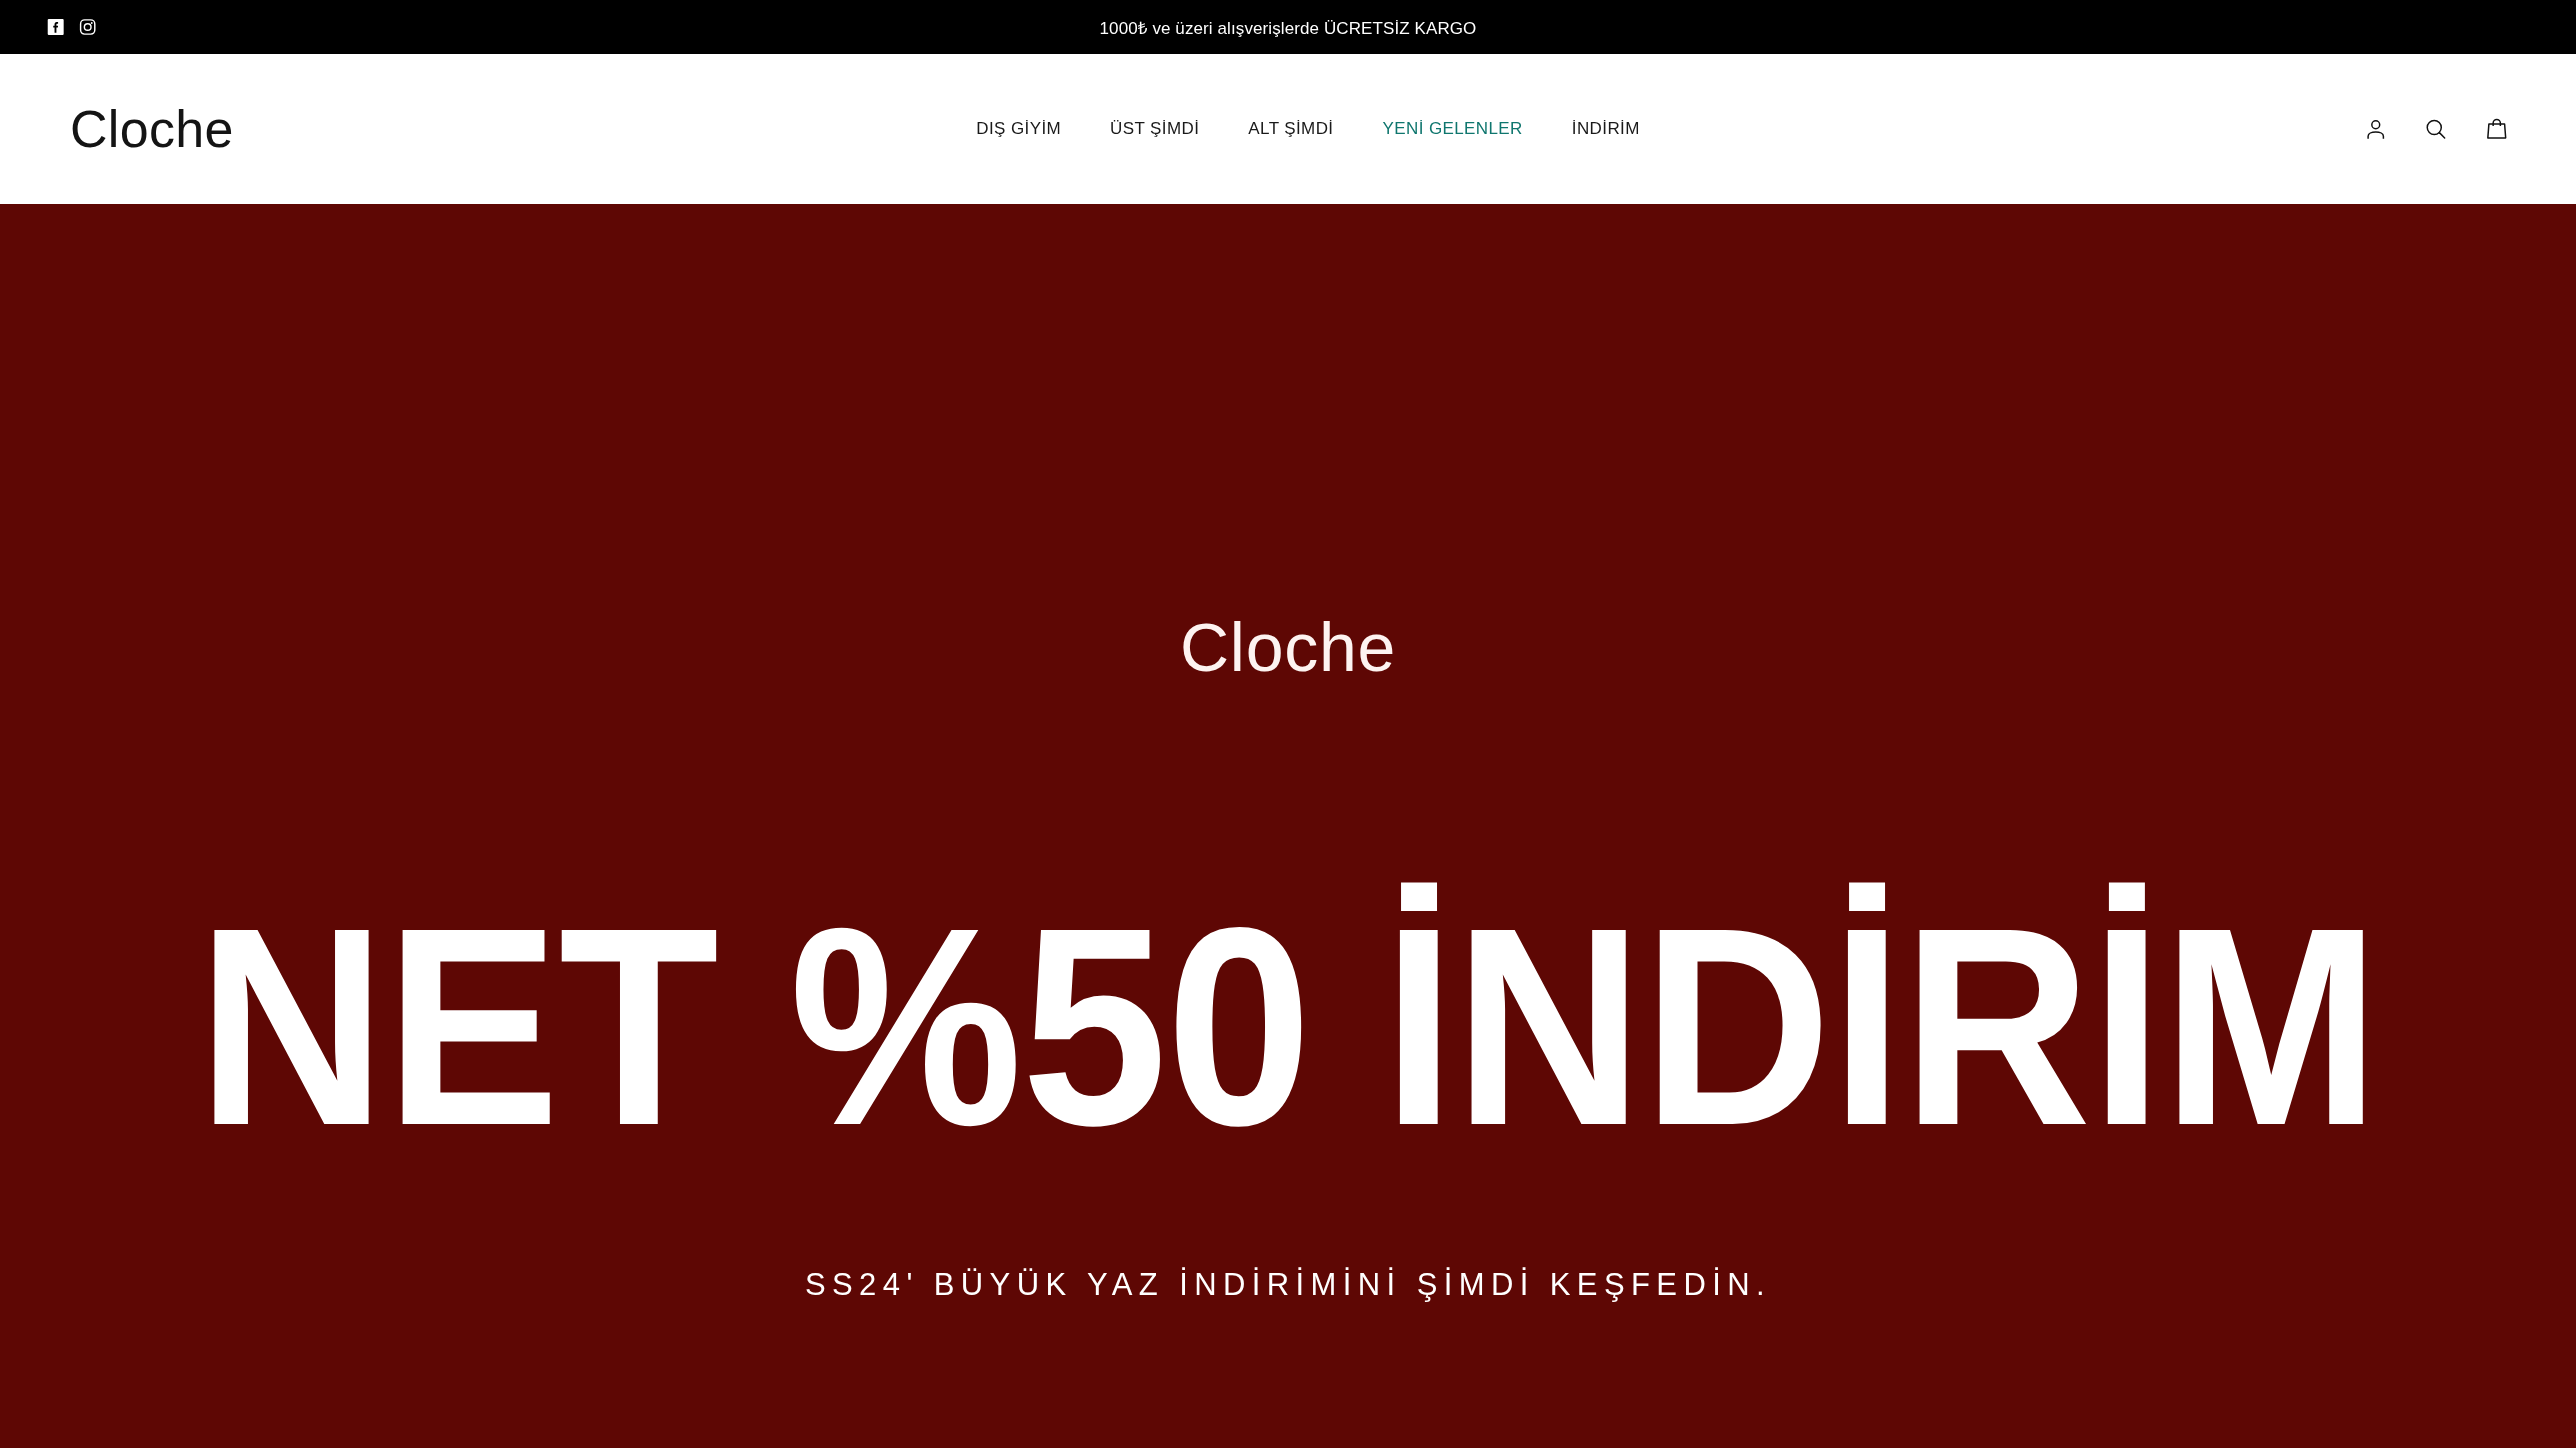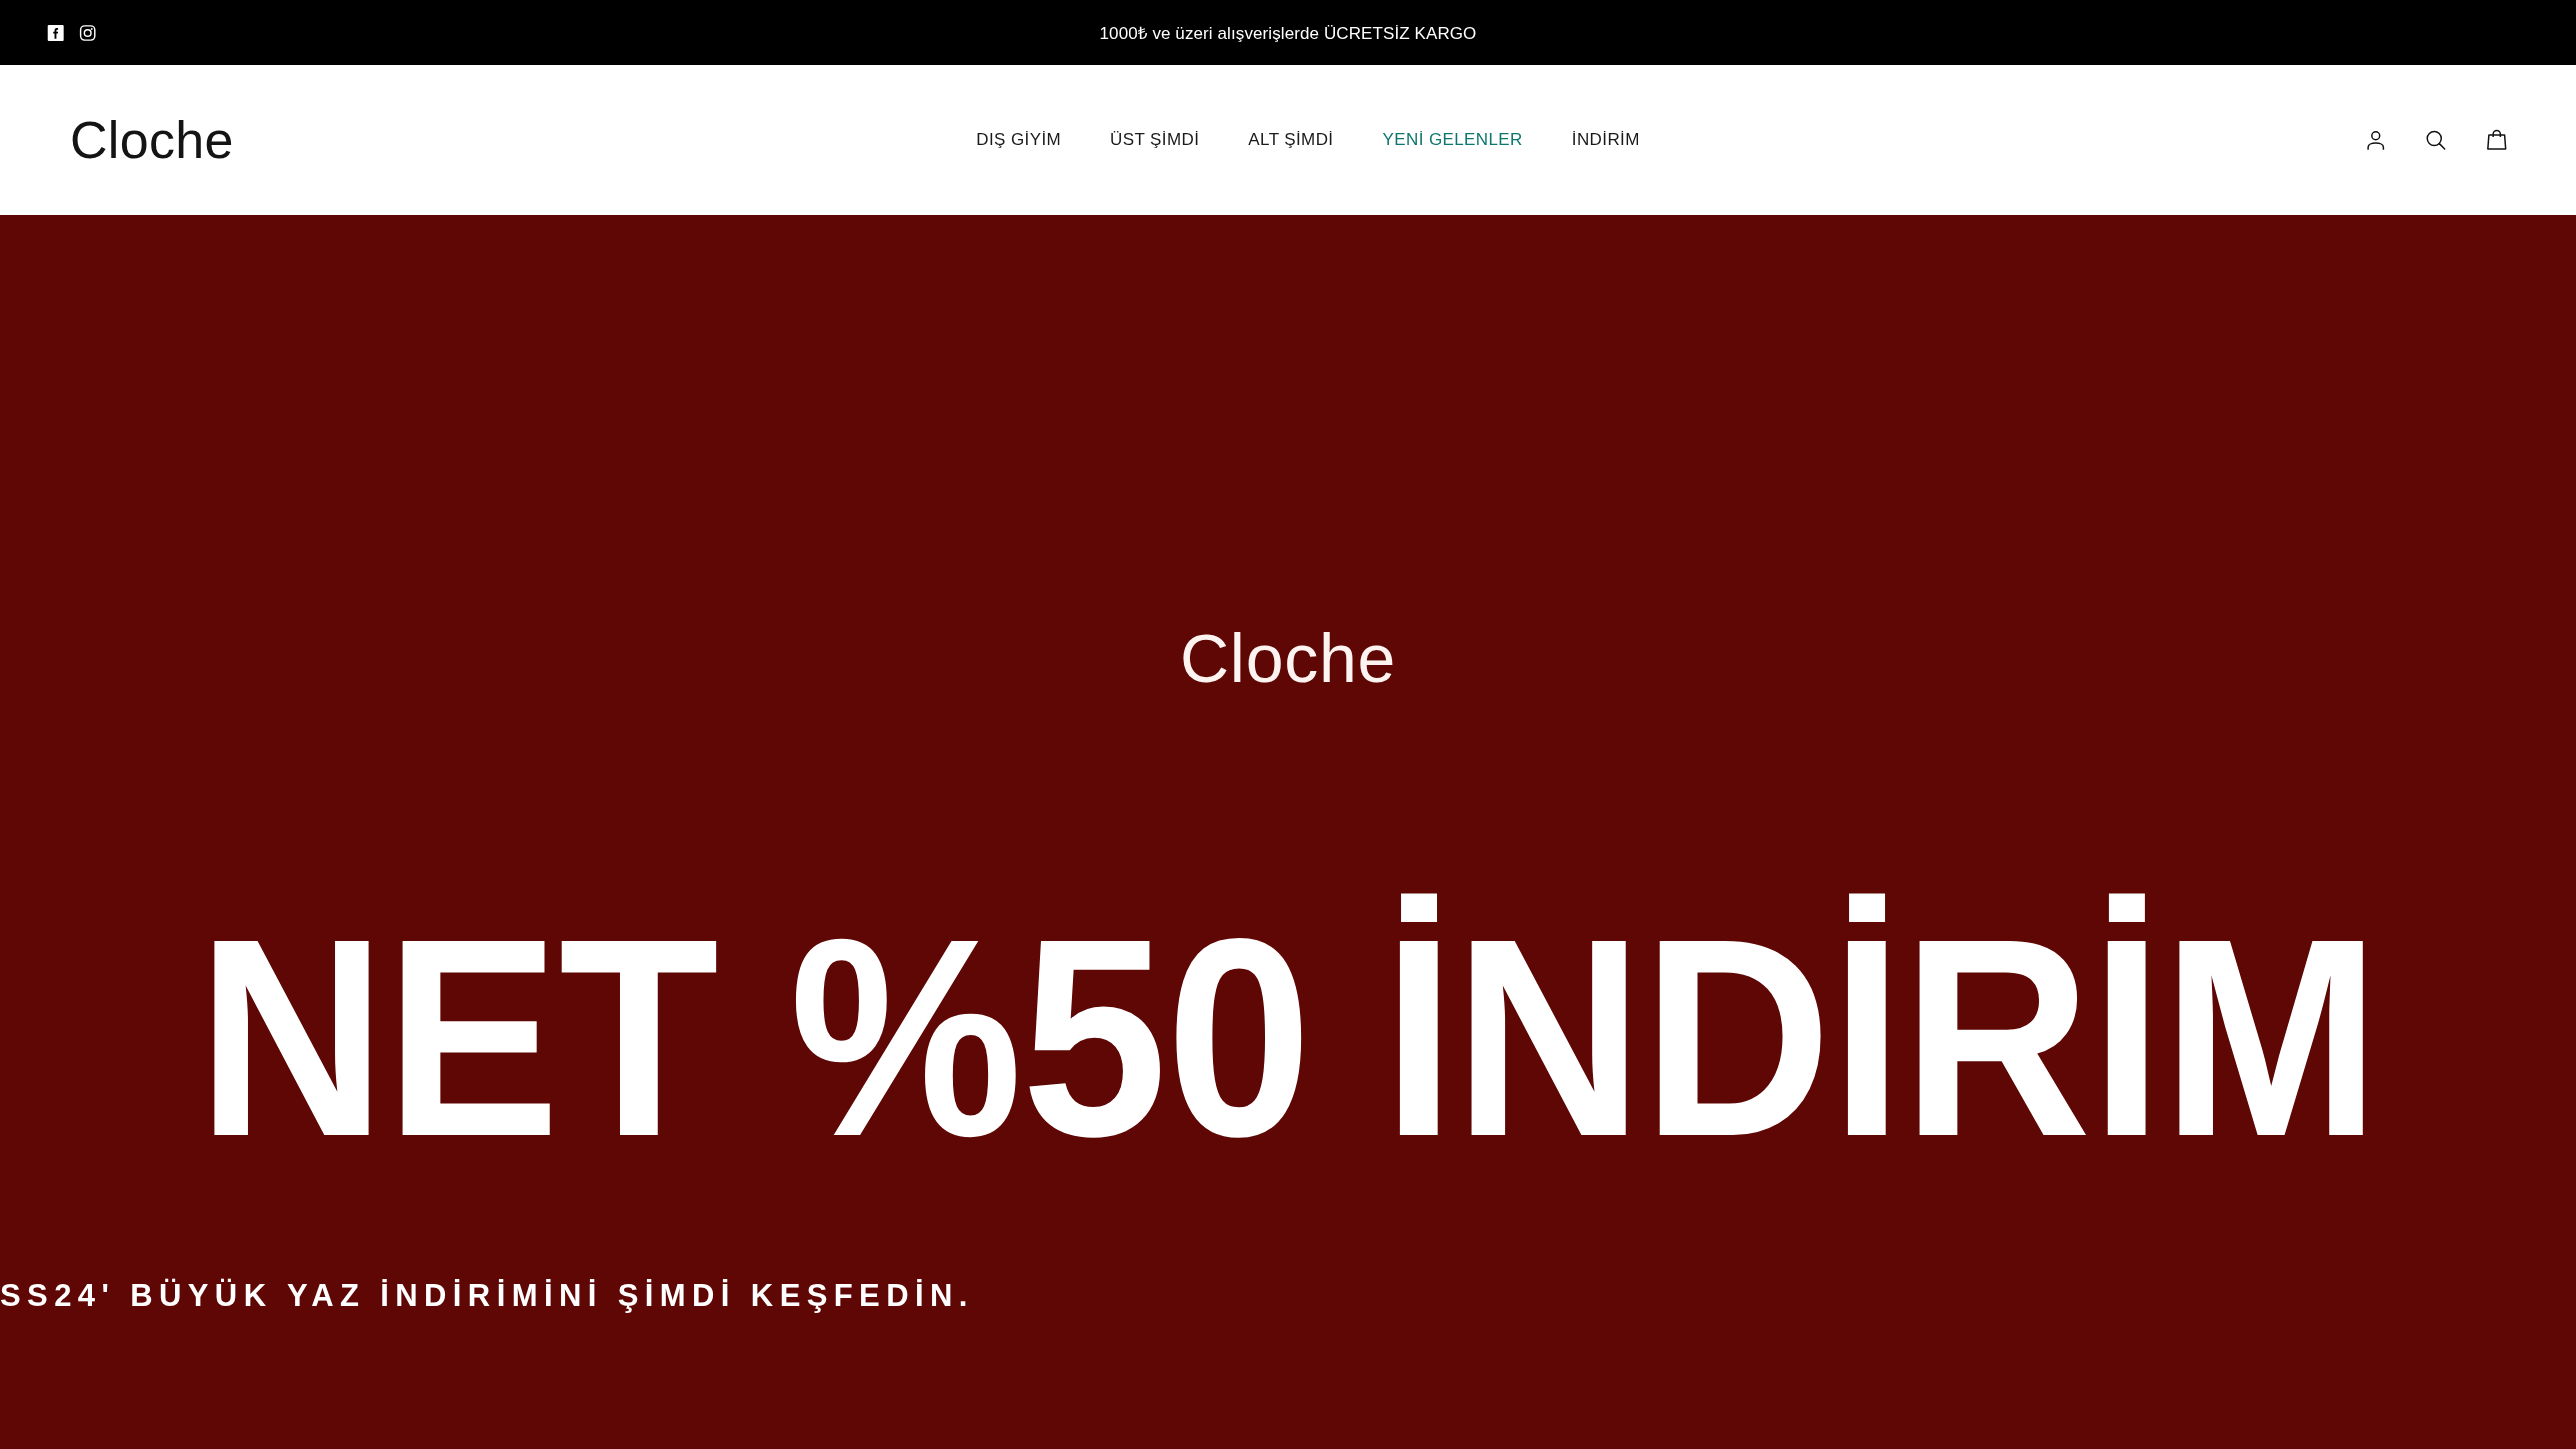--- a/index.html
+++ b/index.html
@@ -7,21 +7,21 @@
   html, body {
     width:2576px; height:1449px;
     background:#ffffff;
     font-family:"Liberation Sans", sans-serif;
     overflow:hidden;
   }
 
   
   .announce {
     position:relative;
-    height:65px;
+    height:54px;
     background:#000000;
     display:flex;
     align-items:center;
   }
   .announce-social {
     position:absolute;
     left:47px;
     top:50%;
     transform:translateY(-50%);
     display:flex;
@@ -116,23 +116,23 @@
     letter-spacing:-1.3px;
     color:#ffffff;
     transform:scaleX(0.93);
     transform-origin:center;
     white-space:nowrap;
   }
   .hero-sub {
     position:absolute;
     top:1063px;
     left:0; right:0;
-    text-align:left;
+    text-align:center;
     font-size:31px;
-    font-weight:700;
+    font-weight:400;
     letter-spacing:6.4px;
     color:#ffffff;
     white-space:nowrap;
   }
 </style>
 </head>
 <body>
 
 <div class="announce">
   <div class="announce-social">

